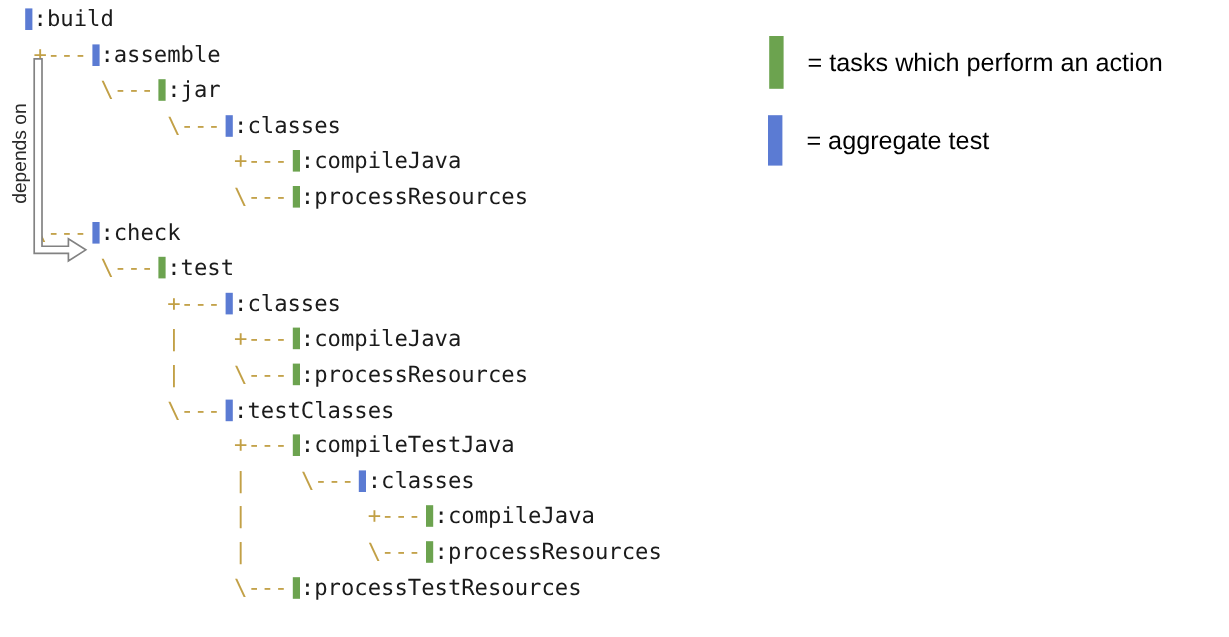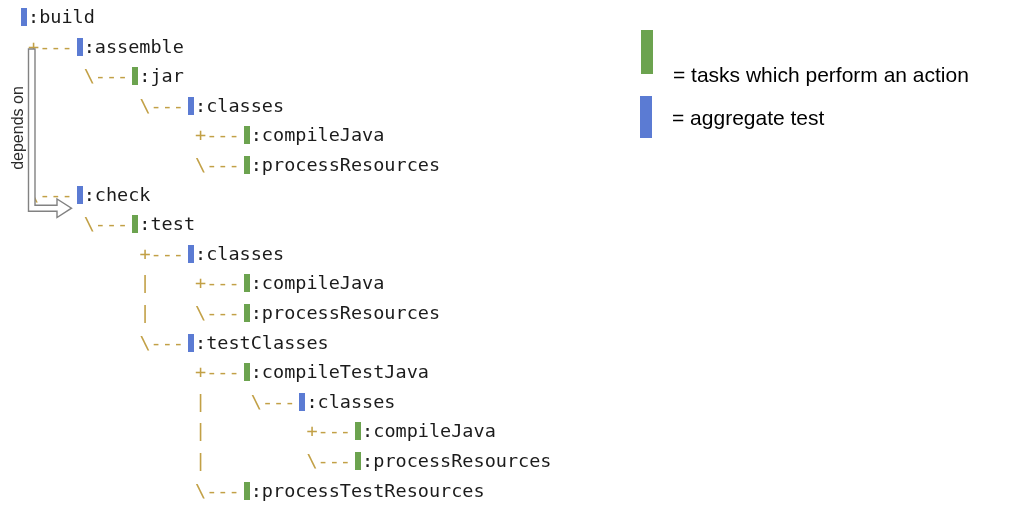--- a/index.html
+++ b/index.html
@@ -72,21 +72,21 @@
   }
   #legend-action-bar   { left: 641px; top: 30px; height: 44px; }
   #legend-aggregate-bar{ left: 640px; top: 96px; height: 42px; }
   .legend-label {
     position: absolute;
     font-size: 21px;
     line-height: 22px;
     color: #000000;
     white-space: nowrap;
   }
-  #legend-action-label    { left: 673px; top: 42px; margin-top: 22px;  }
+  #legend-action-label    { left: 673px; top: 42px;  }
   #legend-aggregate-label { left: 672px; top: 107px; }
 </style>
 </head>
 <body>
 
 <div id="task-tree"><div class="trow"><span class="pfx"></span><span class="barcell root"><span class="bar" style="background: rgb(91, 123, 211);"></span></span><span class="tname">:build</span></div><div class="trow"><span class="pfx">+---</span><span class="barcell"><span class="bar" style="background: rgb(91, 123, 211);"></span></span><span class="tname">:assemble</span></div><div class="trow"><span class="pfx">|    \---</span><span class="barcell"><span class="bar" style="background: rgb(108, 163, 79);"></span></span><span class="tname">:jar</span></div><div class="trow"><span class="pfx">|         \---</span><span class="barcell"><span class="bar" style="background: rgb(91, 123, 211);"></span></span><span class="tname">:classes</span></div><div class="trow"><span class="pfx">|              +---</span><span class="barcell"><span class="bar" style="background: rgb(108, 163, 79);"></span></span><span class="tname">:compileJava</span></div><div class="trow"><span class="pfx">|              \---</span><span class="barcell"><span class="bar" style="background: rgb(108, 163, 79);"></span></span><span class="tname">:processResources</span></div><div class="trow"><span class="pfx">\---</span><span class="barcell"><span class="bar" style="background: rgb(91, 123, 211);"></span></span><span class="tname">:check</span></div><div class="trow"><span class="pfx">     \---</span><span class="barcell"><span class="bar" style="background: rgb(108, 163, 79);"></span></span><span class="tname">:test</span></div><div class="trow"><span class="pfx">          +---</span><span class="barcell"><span class="bar" style="background: rgb(91, 123, 211);"></span></span><span class="tname">:classes</span></div><div class="trow"><span class="pfx">          |    +---</span><span class="barcell"><span class="bar" style="background: rgb(108, 163, 79);"></span></span><span class="tname">:compileJava</span></div><div class="trow"><span class="pfx">          |    \---</span><span class="barcell"><span class="bar" style="background: rgb(108, 163, 79);"></span></span><span class="tname">:processResources</span></div><div class="trow"><span class="pfx">          \---</span><span class="barcell"><span class="bar" style="background: rgb(91, 123, 211);"></span></span><span class="tname">:testClasses</span></div><div class="trow"><span class="pfx">               +---</span><span class="barcell"><span class="bar" style="background: rgb(108, 163, 79);"></span></span><span class="tname">:compileTestJava</span></div><div class="trow"><span class="pfx">               |    \---</span><span class="barcell"><span class="bar" style="background: rgb(91, 123, 211);"></span></span><span class="tname">:classes</span></div><div class="trow"><span class="pfx">               |         +---</span><span class="barcell"><span class="bar" style="background: rgb(108, 163, 79);"></span></span><span class="tname">:compileJava</span></div><div class="trow"><span class="pfx">               |         \---</span><span class="barcell"><span class="bar" style="background: rgb(108, 163, 79);"></span></span><span class="tname">:processResources</span></div><div class="trow"><span class="pfx">               \---</span><span class="barcell"><span class="bar" style="background: rgb(108, 163, 79);"></span></span><span class="tname">:processTestResources</span></div></div>
 
 <svg id="depends-arrow-svg" viewBox="0 0 100 240" xmlns="http://www.w3.org/2000/svg">
   <polygon points="28.5,49 28.5,211.2 57,211.2 57,217.5 71.5,208.2 57,199 57,205.2 35,205.2 35,49" fill="#ffffff" stroke="#828282" stroke-width="1.4" stroke-linejoin="miter"></polygon>
 </svg>

